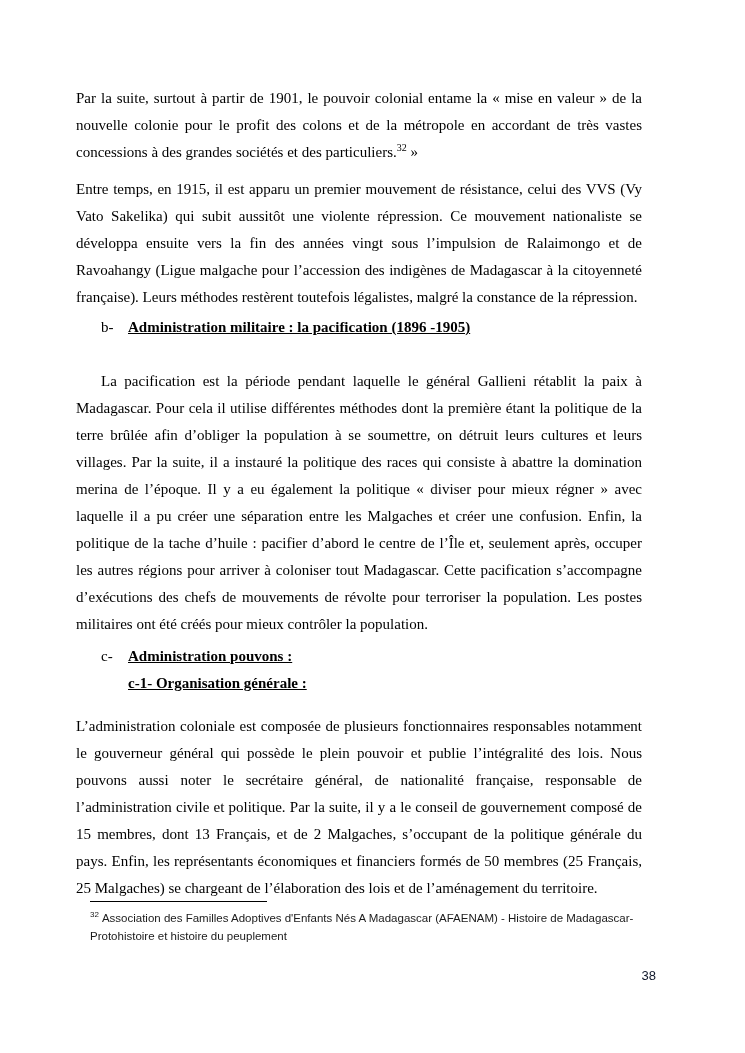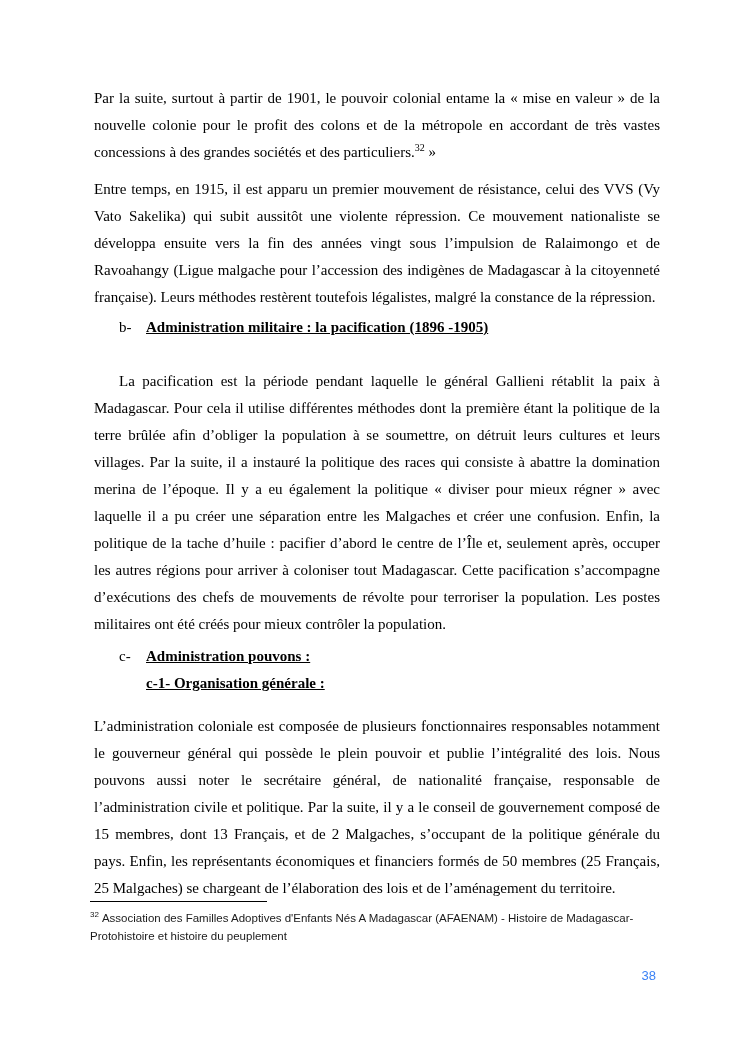--- a/index.html
+++ b/index.html
@@ -11,21 +11,21 @@
     position: relative;
     width: 745px;
     height: 1053px;
     background: #ffffff;
     color: #000000;
     font-family: "Liberation Serif", serif;
     overflow: hidden;
   }
   .content {
     position: absolute;
-    left: 94px;
+    left: 76px;
     top: 85px;
     width: 566px;
   }
   .para {
     margin: 0 0 10px 0;
     font-size: 15px;
     line-height: 27px;
     text-align: justify;
   }
   .para.no-space { margin-bottom: 0; }
@@ -79,21 +79,21 @@
     line-height: 0;
     margin-right: 3px;
   }
   .page-number {
     position: absolute;
     top: 967px;
     right: 89px;
     font-family: "Liberation Sans", sans-serif;
     font-size: 13px;
     line-height: 18px;
-    color: #3b82f6;
+    color: #0f172a;
   }
 </style>
 </head>
 <body>
 
 <div class="page">
   <div class="content">
 
     <p class="para"><span>Par la suite, surtout à partir de 1901, le pouvoir colonial entame la « mise en valeur » de la nouvelle colonie pour le profit des colons et de la métropole en accordant de très vastes concessions à des grandes sociétés et des particuliers.</span><sup class="fn-ref-sup">32</sup><span> »</span></p>
 

